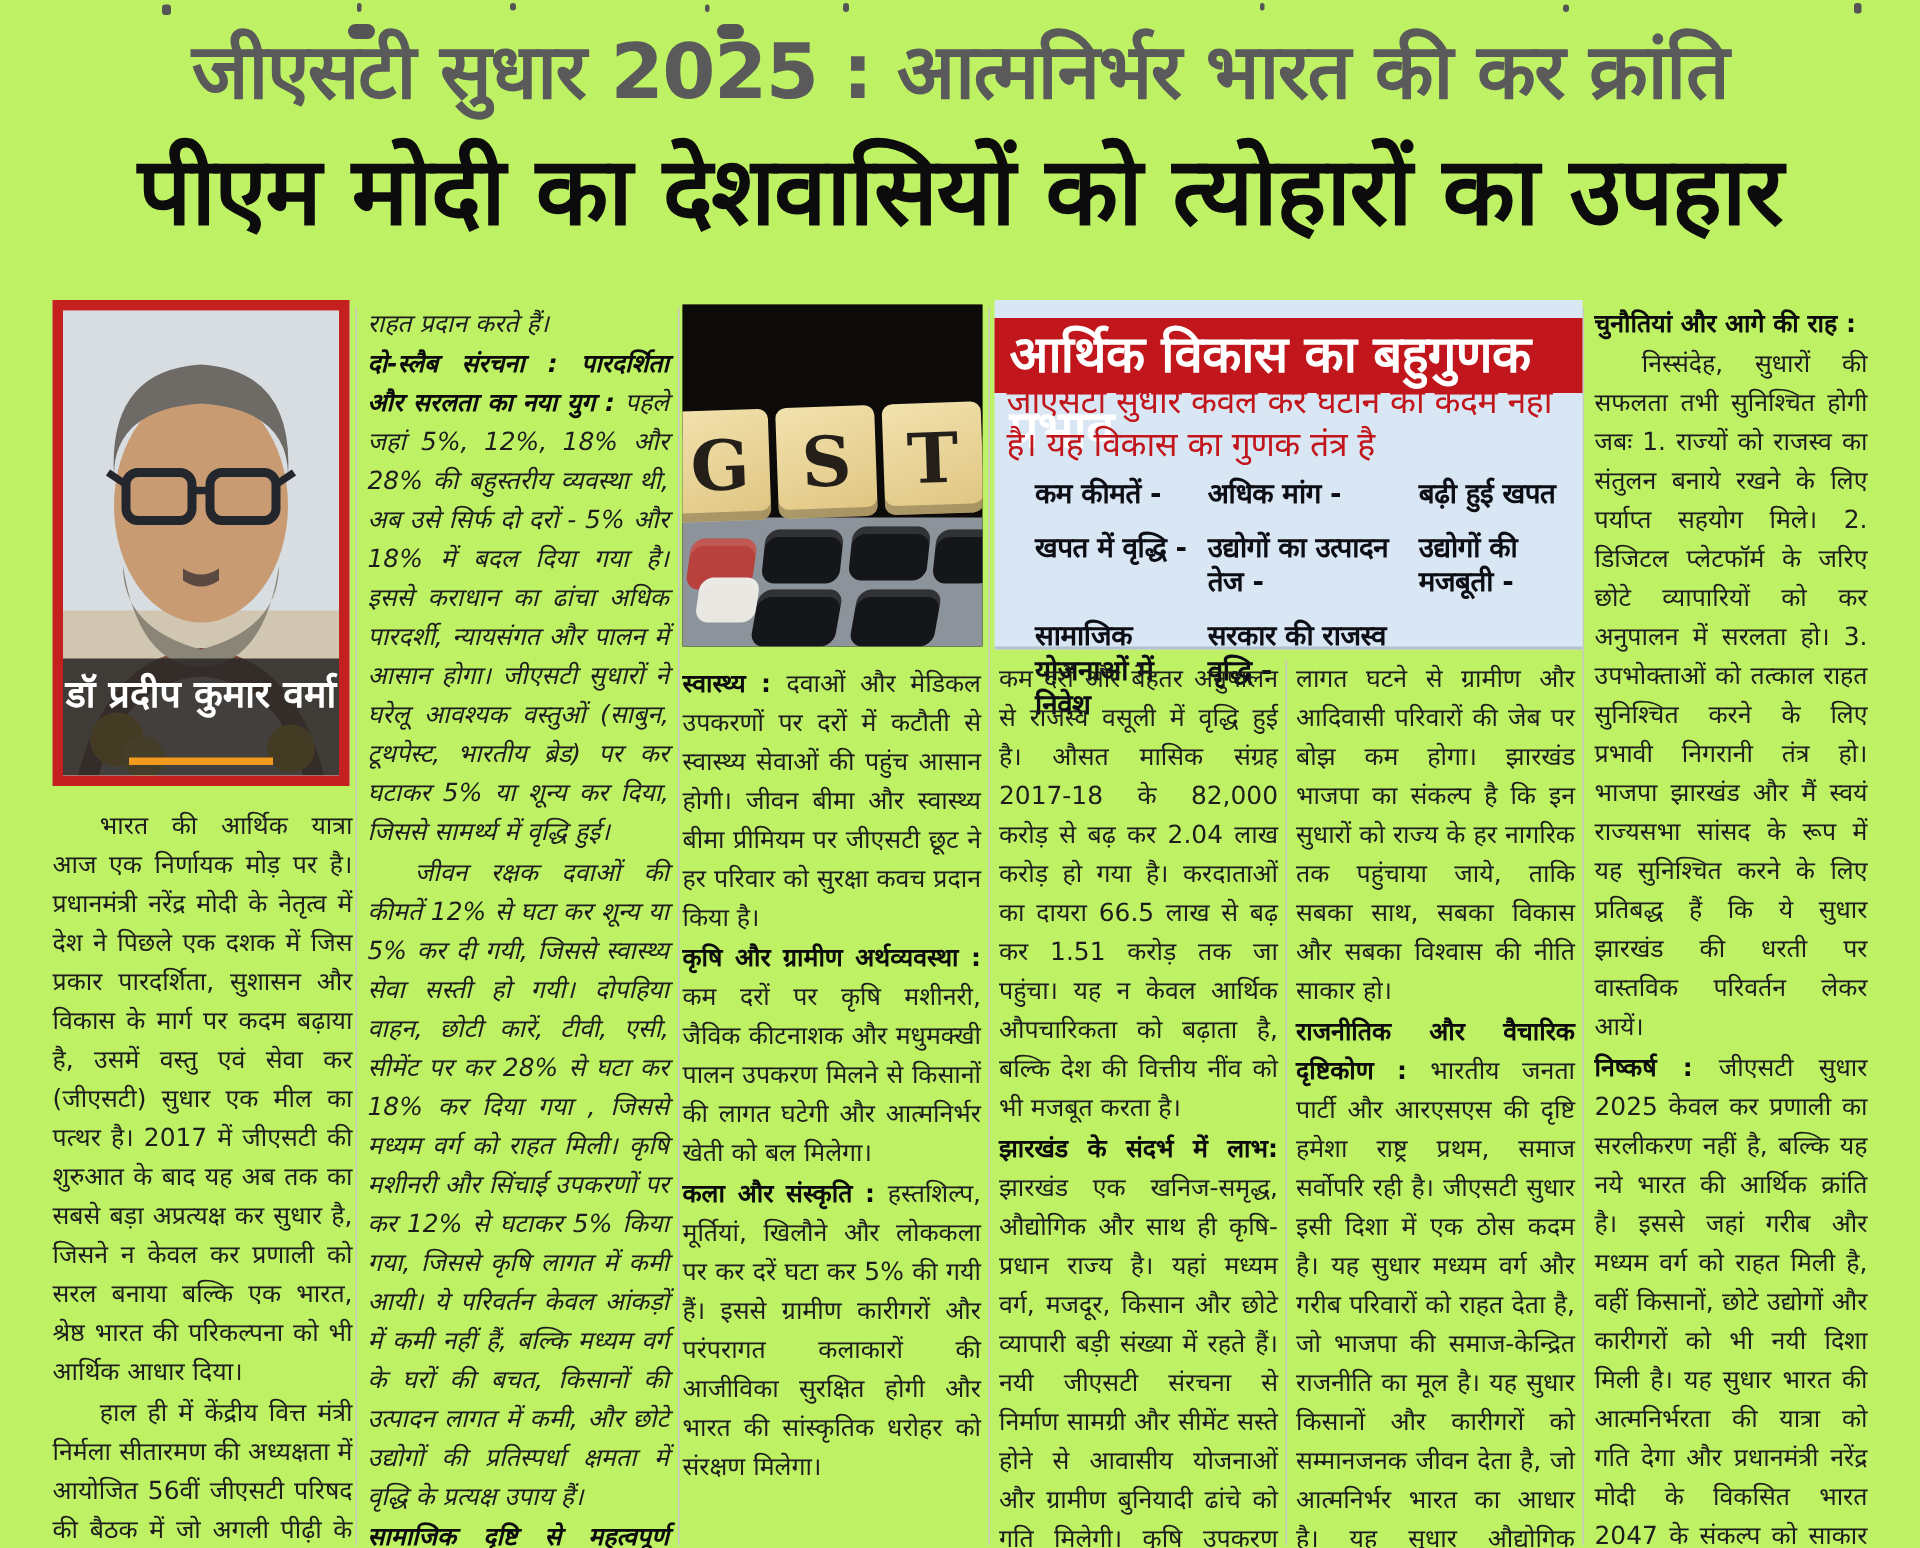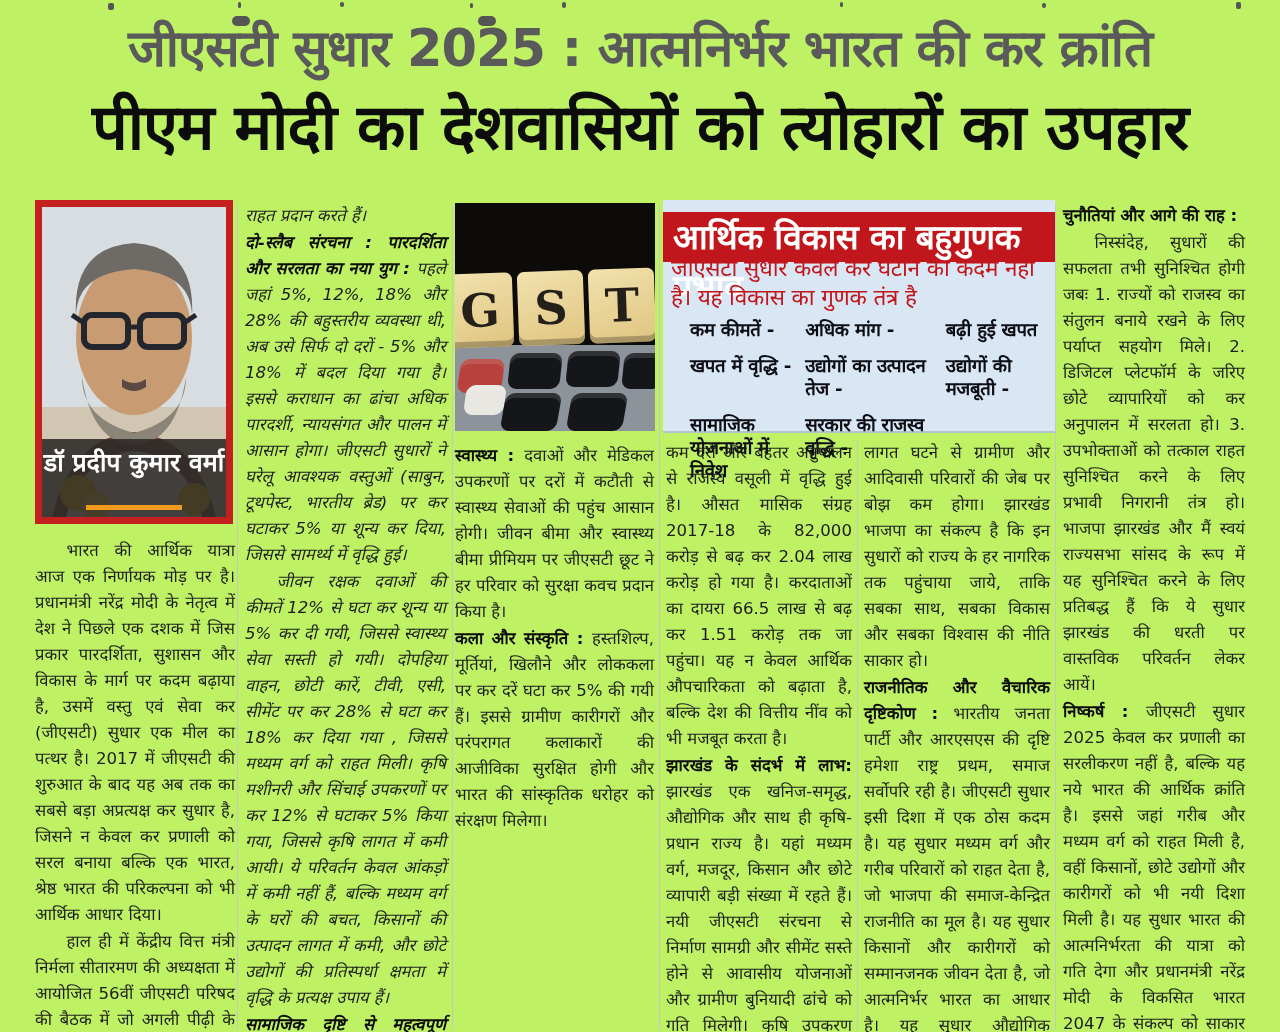--- a/index.html
+++ b/index.html
@@ -146,20 +146,21 @@
       <p class="para indent">हाल ही में केंद्रीय वित्त मंत्री निर्मला सीतारमण की अध्यक्षता में आयोजित 56वीं जीएसटी परिषद की बैठक में जो अगली पीढ़ी के सुधार लागू किये गये हैं, वे न केवल कर संरचना को आसान बनाते हैं, बल्कि आम आदमी, किसानों, मध्यम वर्ग, एमएसएमई और उद्योग जगत–सभी को नयी ऊर्जा और</p>
     </div>
   <div class="col" style="left:245px;top:203px;width:201px;height:829px;font-style:italic;">
       <p class="para">राहत प्रदान करते हैं।</p>
       <p class="para"><b>दो-स्लैब संरचना : पारदर्शिता और सरलता का नया युग : </b>पहले जहां 5%, 12%, 18% और 28% की बहुस्तरीय व्यवस्था थी, अब उसे सिर्फ दो दरों - 5% और 18% में बदल दिया गया है। इससे कराधान का ढांचा अधिक पारदर्शी, न्यायसंगत और पालन में आसान होगा। जीएसटी सुधारों ने घरेलू आवश्यक वस्तुओं (साबुन, टूथपेस्ट, भारतीय ब्रेड) पर कर घटाकर 5% या शून्य कर दिया, जिससे सामर्थ्य में वृद्धि हुई।</p>
       <p class="para indent">जीवन रक्षक दवाओं की कीमतें 12% से घटा कर शून्य या 5% कर दी गयी, जिससे स्वास्थ्य सेवा सस्ती हो गयी। दोपहिया वाहन, छोटी कारें, टीवी, एसी, सीमेंट पर कर 28% से घटा कर 18% कर दिया गया , जिससे मध्यम वर्ग को राहत मिली। कृषि मशीनरी और सिंचाई उपकरणों पर कर 12% से घटाकर 5% किया गया, जिससे कृषि लागत में कमी आयी। ये परिवर्तन केवल आंकड़ों में कमी नहीं हैं, बल्कि मध्यम वर्ग के घरों की बचत, किसानों की उत्पादन लागत में कमी, और छोटे उद्योगों की प्रतिस्पर्धा क्षमता में वृद्धि के प्रत्यक्ष उपाय हैं।</p>
       <p class="para"><b>सामाजिक दृष्टि से महत्वपूर्ण सुधार : </b>भाजपा और राष्ट्रीय स्वयंसेवक संघ की विचारधारा हमेशा से समाज के अंतिम पंक्ति में खड़े व्यक्ति के कल्याण पर केंद्रित रही है। यही दृष्टिकोण इन सुधारों में परिलक्षित होता है-</p>
     </div>
   <div class="col" style="left:455px;top:443px;width:199px;height:589px;">
       <p class="para"><b>स्वास्थ्य : </b>दवाओं और मेडिकल उपकरणों पर दरों में कटौती से स्वास्थ्य सेवाओं की पहुंच आसान होगी।  जीवन बीमा और स्वास्थ्य बीमा प्रीमियम पर जीएसटी छूट ने हर परिवार को सुरक्षा कवच प्रदान किया है।</p>
+      <p class="para"><b>कृषि और ग्रामीण अर्थव्यवस्था : </b>कम दरों पर कृषि मशीनरी, जैविक कीटनाशक और मधुमक्खी पालन उपकरण मिलने से किसानों की लागत घटेगी और आत्मनिर्भर खेती को बल मिलेगा।</p>
       <p class="para"><b>कला और संस्कृति : </b>हस्तशिल्प, मूर्तियां, खिलौने और लोककला पर कर दरें घटा कर 5% की गयी हैं। इससे ग्रामीण कारीगरों और परंपरागत कलाकारों की आजीविका सुरक्षित होगी और भारत की सांस्कृतिक धरोहर को संरक्षण मिलेगा।</p>
     </div>
   <div class="col" style="left:666px;top:440px;width:186px;height:592px;">
       <p class="para">कम दरों और बेहतर अनुपालन से राजस्व वसूली में वृद्धि हुई है। औसत मासिक संग्रह 2017-18 के 82,000 करोड़ से बढ़ कर 2.04 लाख करोड़ हो गया है। करदाताओं का दायरा 66.5 लाख से बढ़ कर 1.51 करोड़ तक जा पहुंचा। यह न केवल आर्थिक औपचारिकता को बढ़ाता है, बल्कि देश की वित्तीय नींव को भी मजबूत करता है।</p>
       <p class="para"><b>झारखंड के संदर्भ में लाभ: </b>झारखंड एक खनिज-समृद्ध, औद्योगिक और साथ ही कृषि-प्रधान राज्य है। यहां मध्यम वर्ग, मजदूर, किसान और छोटे व्यापारी बड़ी संख्या में रहते हैं। नयी जीएसटी संरचना से निर्माण सामग्री और सीमेंट सस्ते होने से आवासीय योजनाओं और ग्रामीण बुनियादी ढांचे को गति मिलेगी। कृषि उपकरण सस्ते होने से झारखंड के छोटे किसान लाभान्वित होंगे और पानी-बचत वाली सिंचाई प्रणालियां लोकप्रिय होंगी। छोटे उद्योगों, स्टार्टअप्स और हस्तशिल्प कारीगरों को प्रतिस्पर्धात्मक लाभ मिलेगा। स्वास्थ्य और शिक्षा सेवाओं की</p>
     </div>
   <div class="col" style="left:864px;top:440px;width:186px;height:592px;">
       <p class="para">लागत घटने से ग्रामीण और आदिवासी परिवारों की जेब पर बोझ कम होगा। झारखंड भाजपा का संकल्प है कि इन सुधारों को राज्य के हर नागरिक तक पहुंचाया जाये, ताकि सबका साथ, सबका विकास और सबका विश्वास की नीति साकार हो।</p>
       <p class="para"><b>राजनीतिक और वैचारिक दृष्टिकोण : </b>भारतीय जनता पार्टी और आरएसएस की दृष्टि हमेशा राष्ट्र प्रथम, समाज सर्वोपरि रही है। जीएसटी सुधार इसी दिशा में एक ठोस कदम है। यह सुधार मध्यम वर्ग और गरीब परिवारों को राहत देता है, जो भाजपा की समाज-केन्द्रित राजनीति का मूल है। यह सुधार किसानों और कारीगरों को सम्मानजनक जीवन देता है, जो आत्मनिर्भर भारत का आधार है। यह सुधार औद्योगिक विकास और वैश्विक प्रतिस्पर्धा को बढ़ाता है, जिससे भारत विश्व गुरु बनने की ओर अग्रसर होता है। प्रधानमंत्री मोदी ने स्वतंत्रता दिवस पर कहा था– यह आपके लिए दिवाली का तोहफा है। वास्तव में यह केवल कर</p>
     </div>

